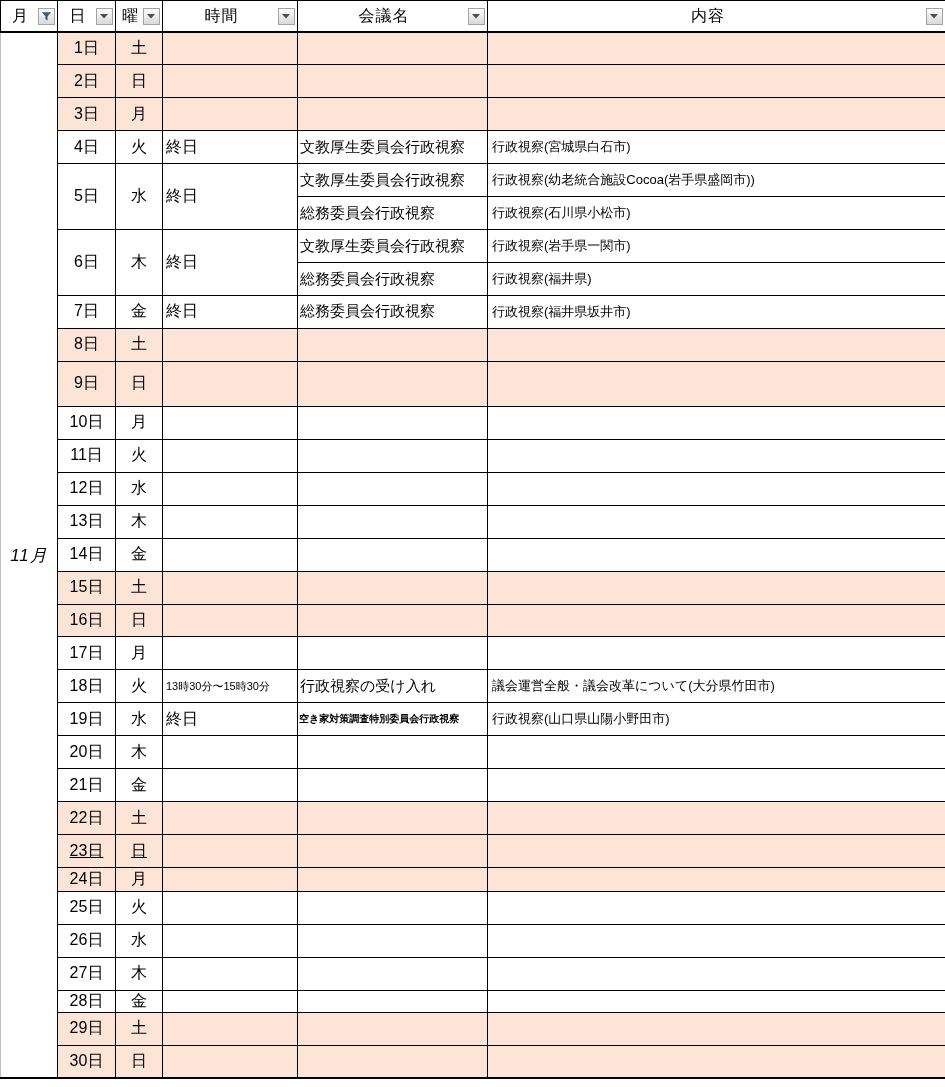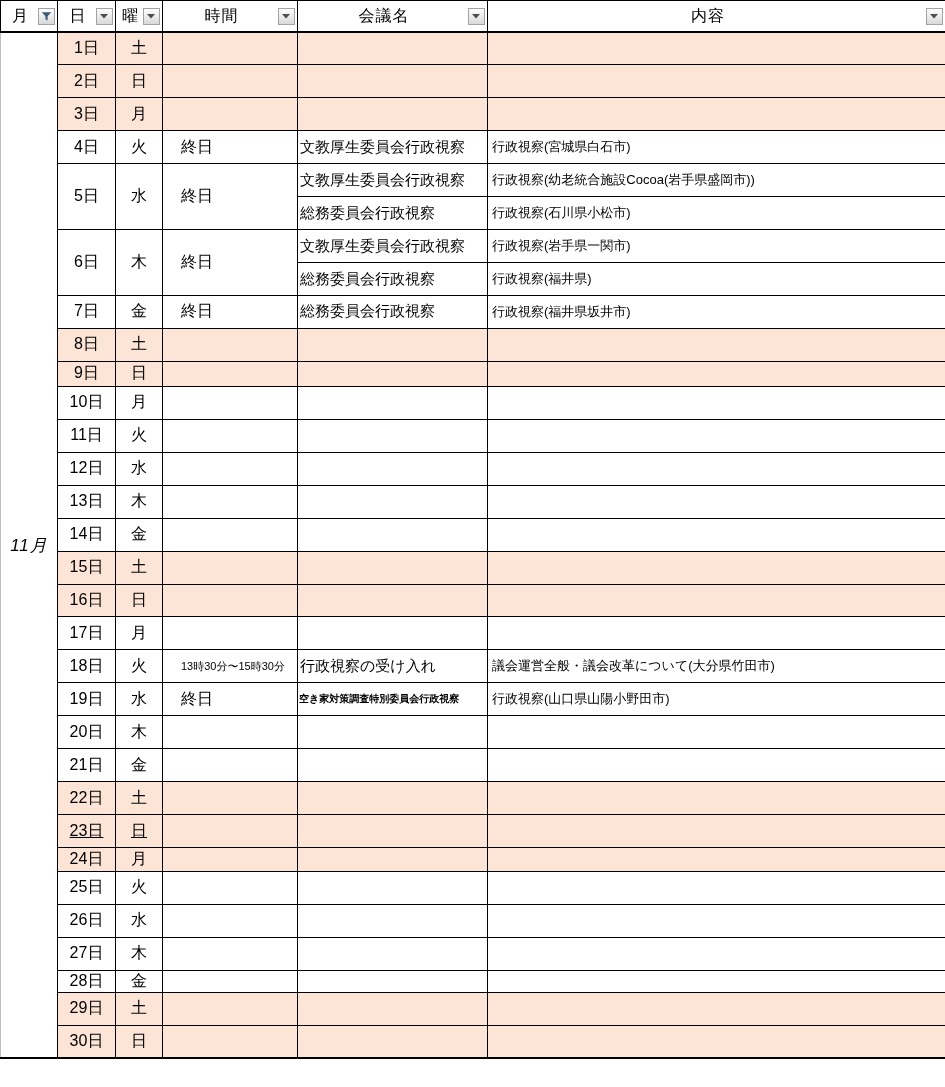--- a/index.html
+++ b/index.html
@@ -22,21 +22,21 @@
 
   td { border:1px solid #000; padding:0 4px; font-size:16px;
        overflow:hidden; white-space:nowrap; vertical-align:middle;
        background:#ffffff; }
   td.hl { background:var(--hl,#FCE4D6); }
 
   td.month { border-left:1px solid #bfbfbf; text-align:center;
              font-size:17px; letter-spacing:1px;font-style:italic; }
   td.day  { text-align:center; }
   td.wd   { text-align:center; }
-  td.time { text-align:left; padding:0 18px; }
+  td.time { text-align:left; padding:0 3px; }
   td.time.small { font-size:11px; letter-spacing:0; }
   td.meeting { font-size:15px; padding:0 2px; }
   td.meeting.small { font-size:10px; font-weight:bold; padding:0 1px; }
   td.content { font-size:13px; padding:0 4px; }
 </style>
 </head>
 <body>
 
 <div class="sheet">
 <table>
@@ -171,21 +171,21 @@
           <td class="meeting">総務委員会行政視察</td>
           <td class="content">行政視察(福井県坂井市)</td>
         </tr>
         <tr style="height: 32.94px;">
           <td class="day hl" rowspan="1">8日</td>
           <td class="wd hl" rowspan="1">土</td>
           <td class="time hl" rowspan="1"></td>
           <td class="meeting hl"></td>
           <td class="content hl"></td>
         </tr>
-        <tr style="height: 25px;">
+        <tr style="height: 45px;">
           <td class="day hl" rowspan="1">9日</td>
           <td class="wd hl" rowspan="1">日</td>
           <td class="time hl" rowspan="1"></td>
           <td class="meeting hl"></td>
           <td class="content hl"></td>
         </tr>
         <tr style="height: 32.94px;">
           <td class="day" rowspan="1">10日</td>
           <td class="wd" rowspan="1">月</td>
           <td class="time" rowspan="1"></td>

